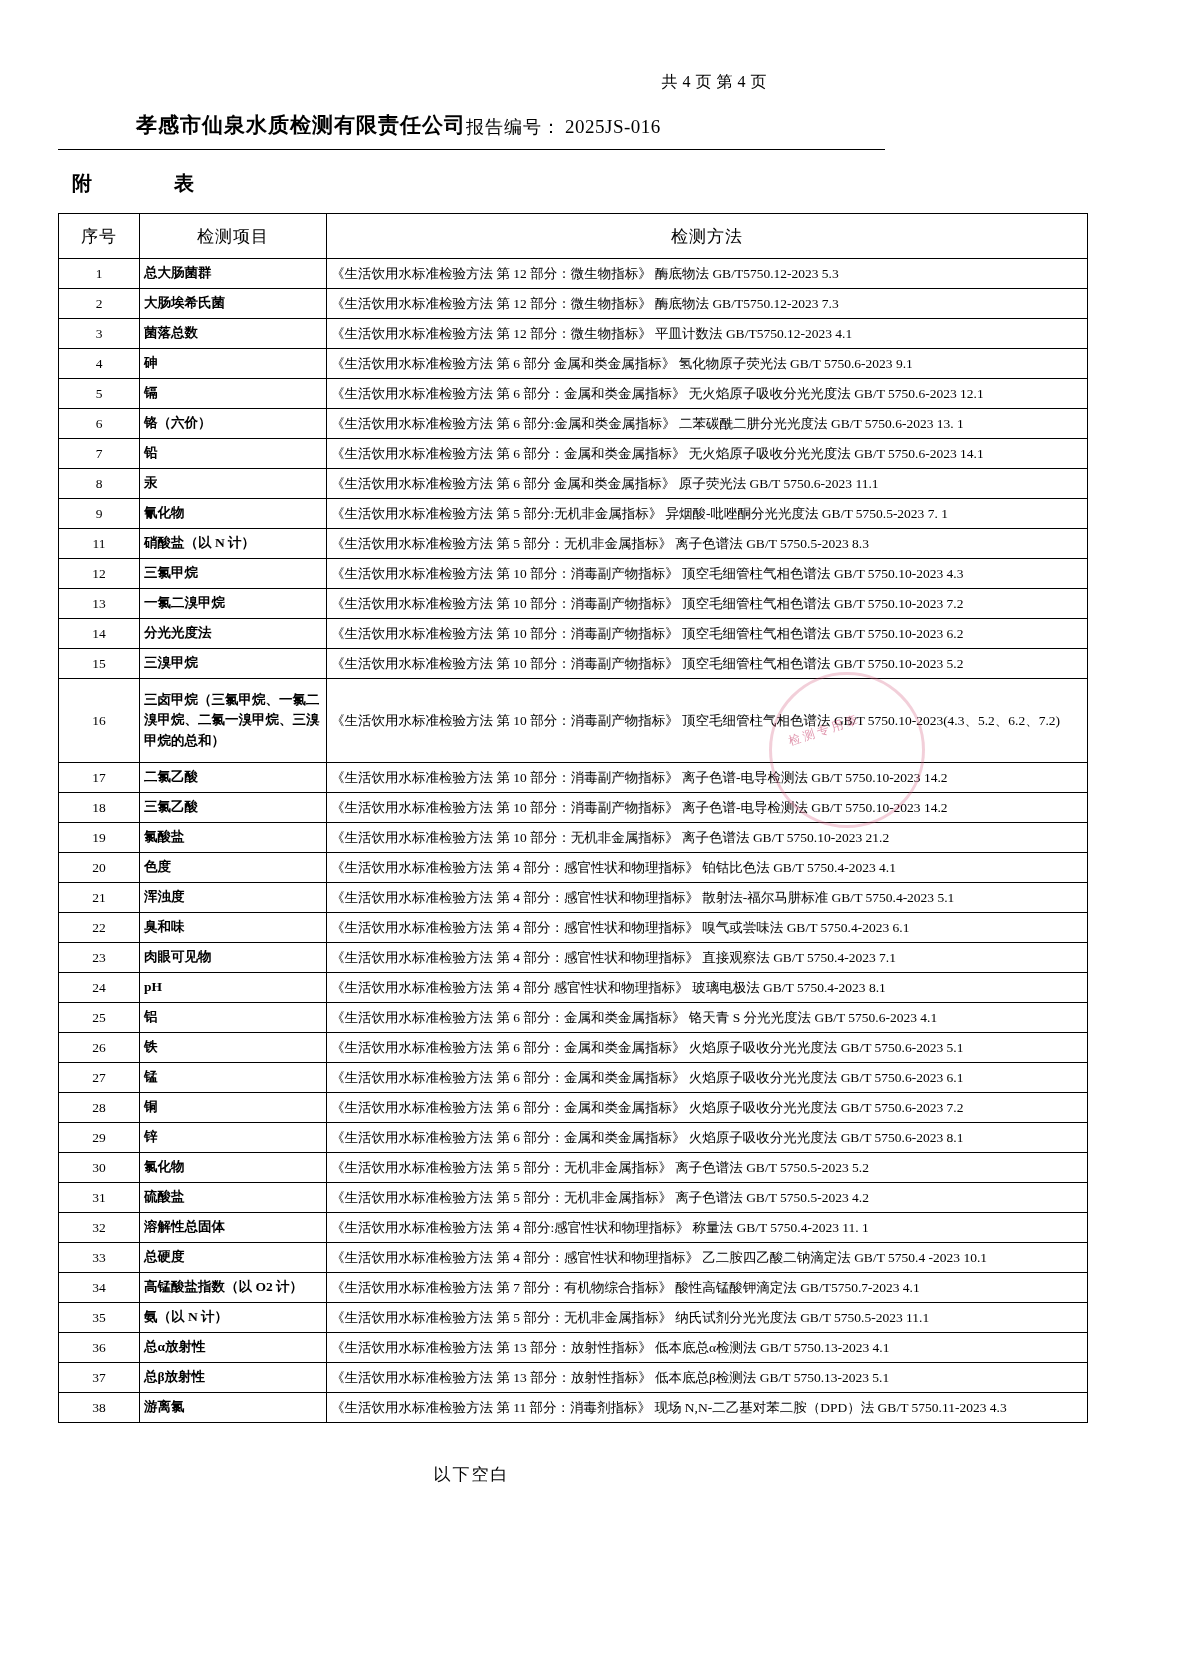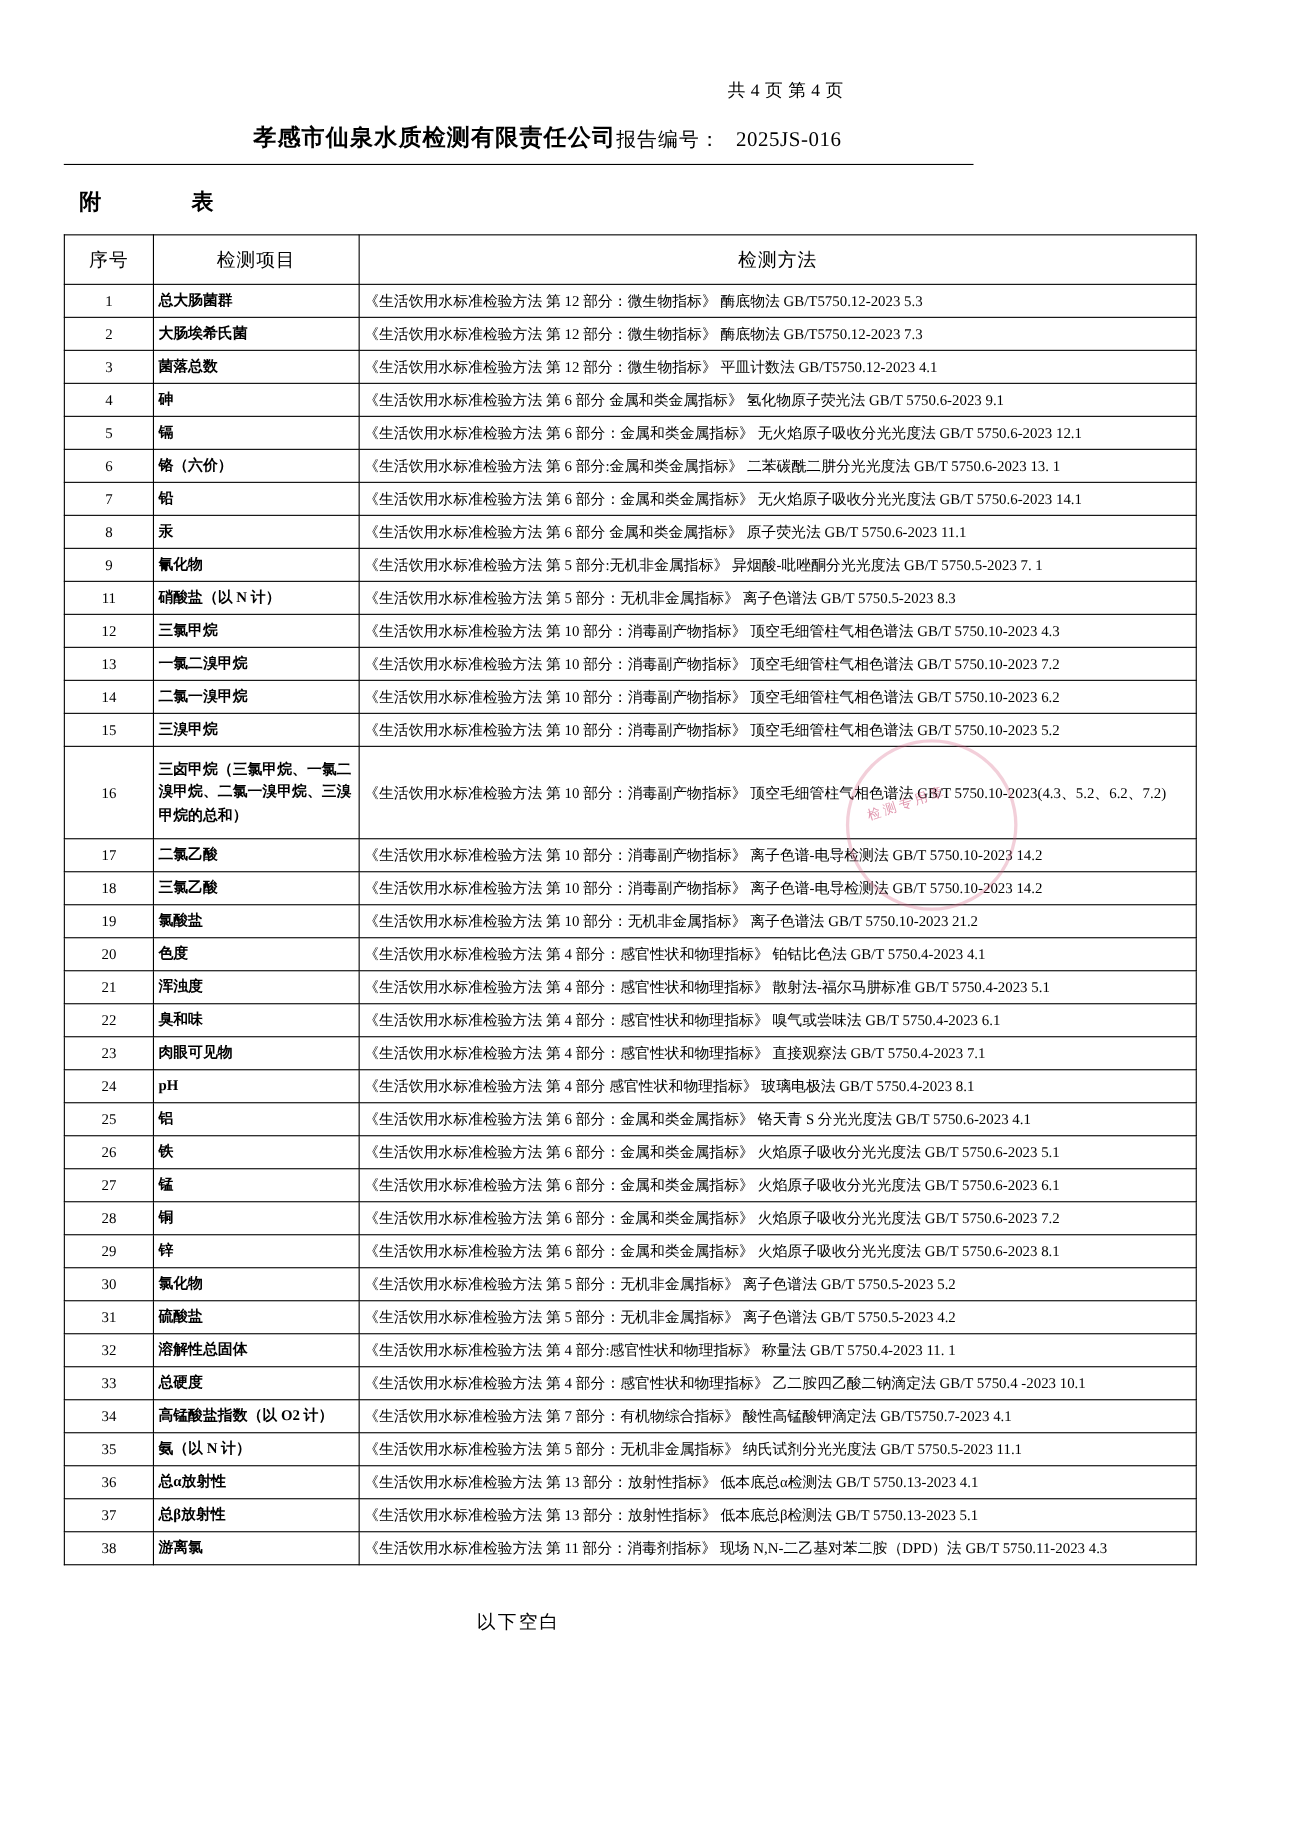--- a/index.html
+++ b/index.html
@@ -25,35 +25,35 @@
   .page-count {
     text-align: right;
     font-size: 16px;
     padding-top: 72px;
     padding-right: 118px;
     letter-spacing: 0.5px;
   }
   .header-row {
     display: flex;
     align-items: flex-end;
-    justify-content: flex-end;
+    justify-content: flex-start;
     padding: 18px 20px 10px 78px;
     border-bottom: 1.6px solid #000;
   }
   .company-name {
     font-family: "DejaVu Sans", "Liberation Sans", sans-serif;
     font-weight: bold;
     font-size: 21px;
     letter-spacing: 1px;
   }
   .report-no {
     font-size: 18px;
     display: flex;
     align-items: baseline;
-    gap: 14px;
+    gap: 4px;
     padding-right: 100px;
   }
   .report-no .label {
     letter-spacing: 1px;
   }
   .report-no .value {
     font-family: "Liberation Serif", serif;
     font-size: 19px;
     letter-spacing: 0.5px;
   }
@@ -223,21 +223,21 @@
           <td class="c-item">三氯甲烷</td>
           <td class="c-method">《生活饮用水标准检验方法 第 10 部分：消毒副产物指标》  顶空毛细管柱气相色谱法 GB/T 5750.10-2023 4.3</td>
         </tr>
         <tr class="row">
           <td class="c-no">13</td>
           <td class="c-item">一氯二溴甲烷</td>
           <td class="c-method">《生活饮用水标准检验方法 第 10 部分：消毒副产物指标》  顶空毛细管柱气相色谱法 GB/T 5750.10-2023 7.2</td>
         </tr>
         <tr class="row">
           <td class="c-no">14</td>
-          <td class="c-item">二氯一溴甲烷</td>
+          <td class="c-item">分光光度法</td>
           <td class="c-method">《生活饮用水标准检验方法 第 10 部分：消毒副产物指标》  顶空毛细管柱气相色谱法 GB/T 5750.10-2023 6.2</td>
         </tr>
         <tr class="row">
           <td class="c-no">15</td>
           <td class="c-item">三溴甲烷</td>
           <td class="c-method">《生活饮用水标准检验方法 第 10 部分：消毒副产物指标》  顶空毛细管柱气相色谱法 GB/T 5750.10-2023 5.2</td>
         </tr>
         <tr class="row row-tall">
           <td class="c-no">16</td>
           <td class="c-item">三卤甲烷（三氯甲烷、一氯二溴甲烷、二氯一溴甲烷、三溴甲烷的总和）</td>

